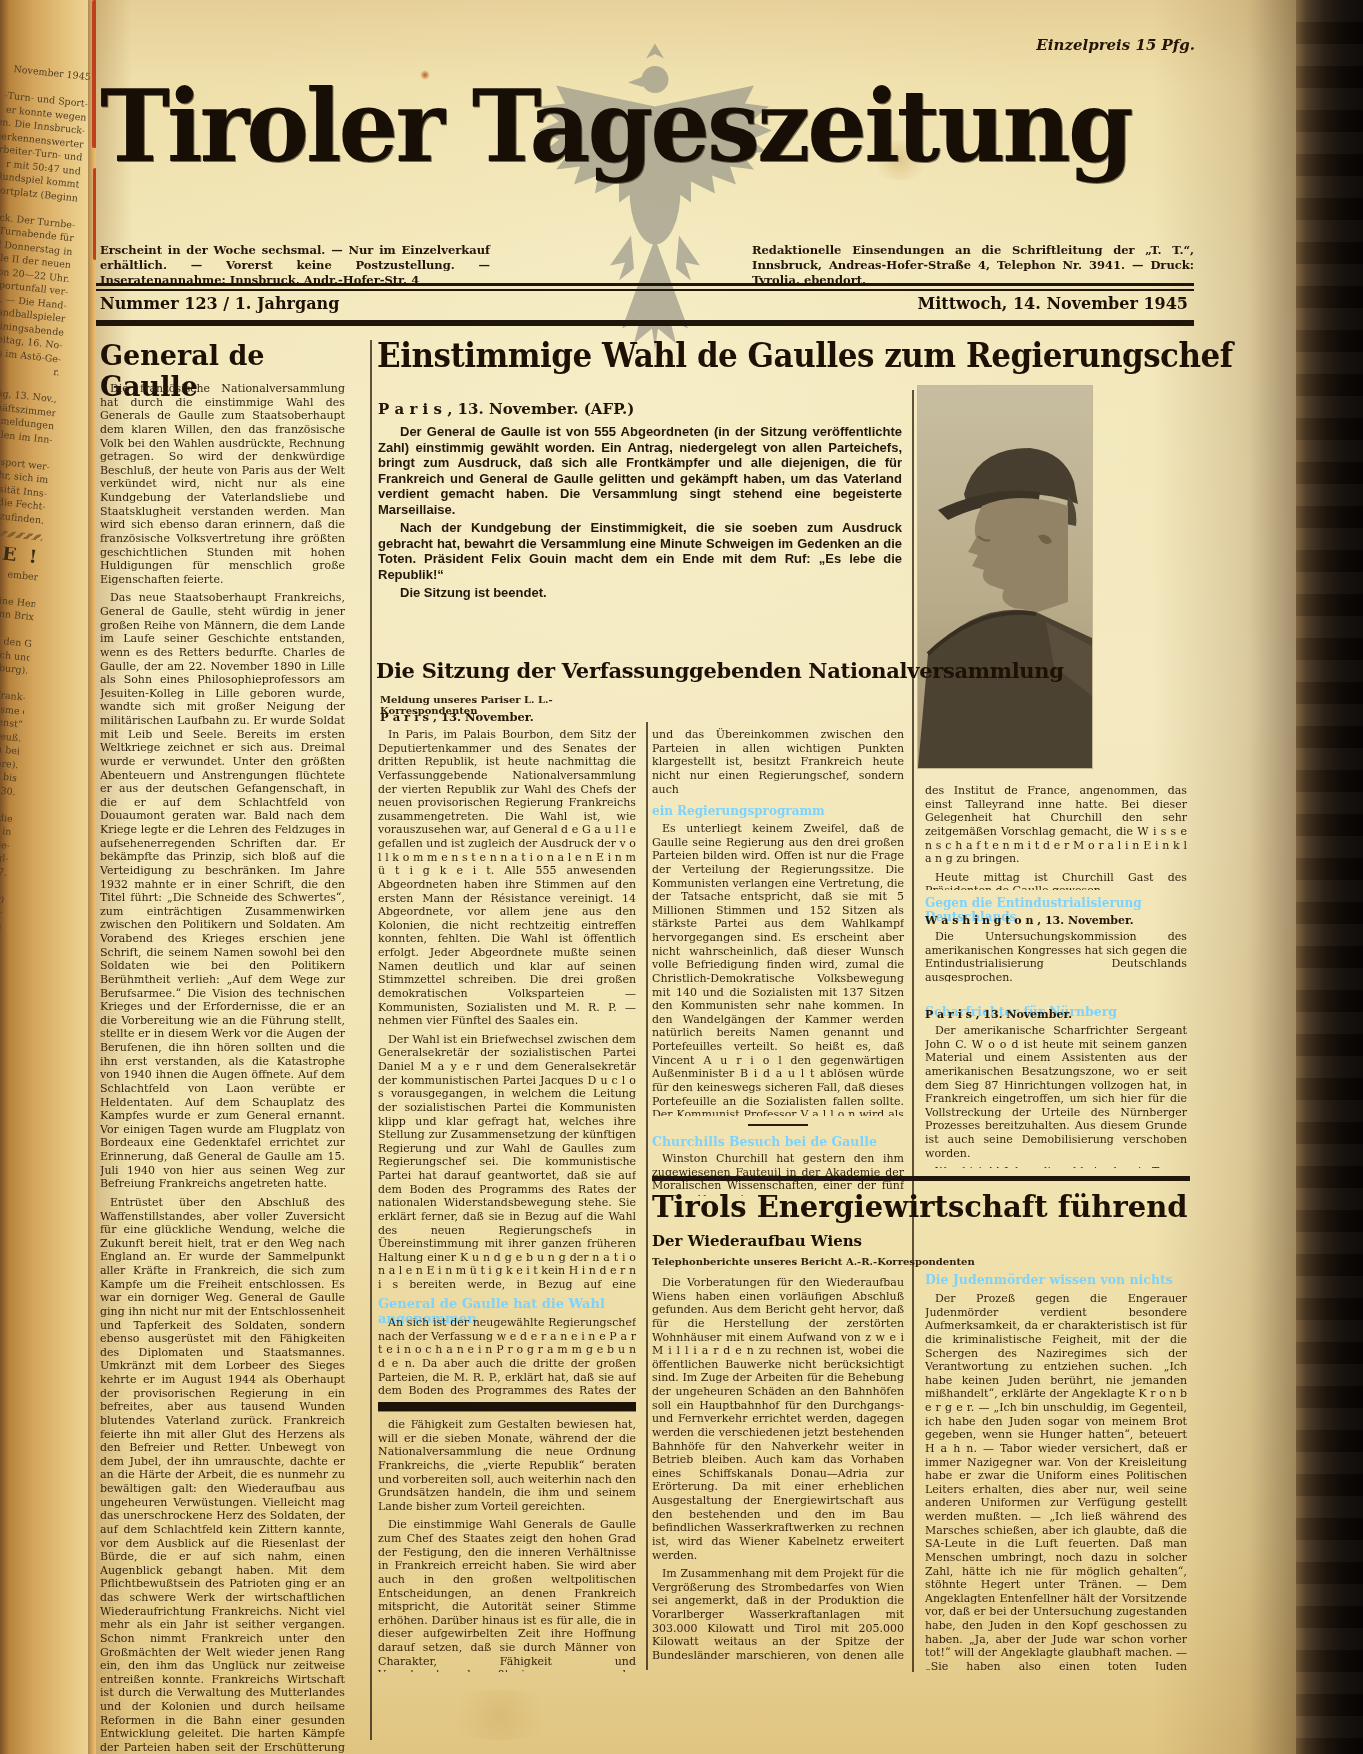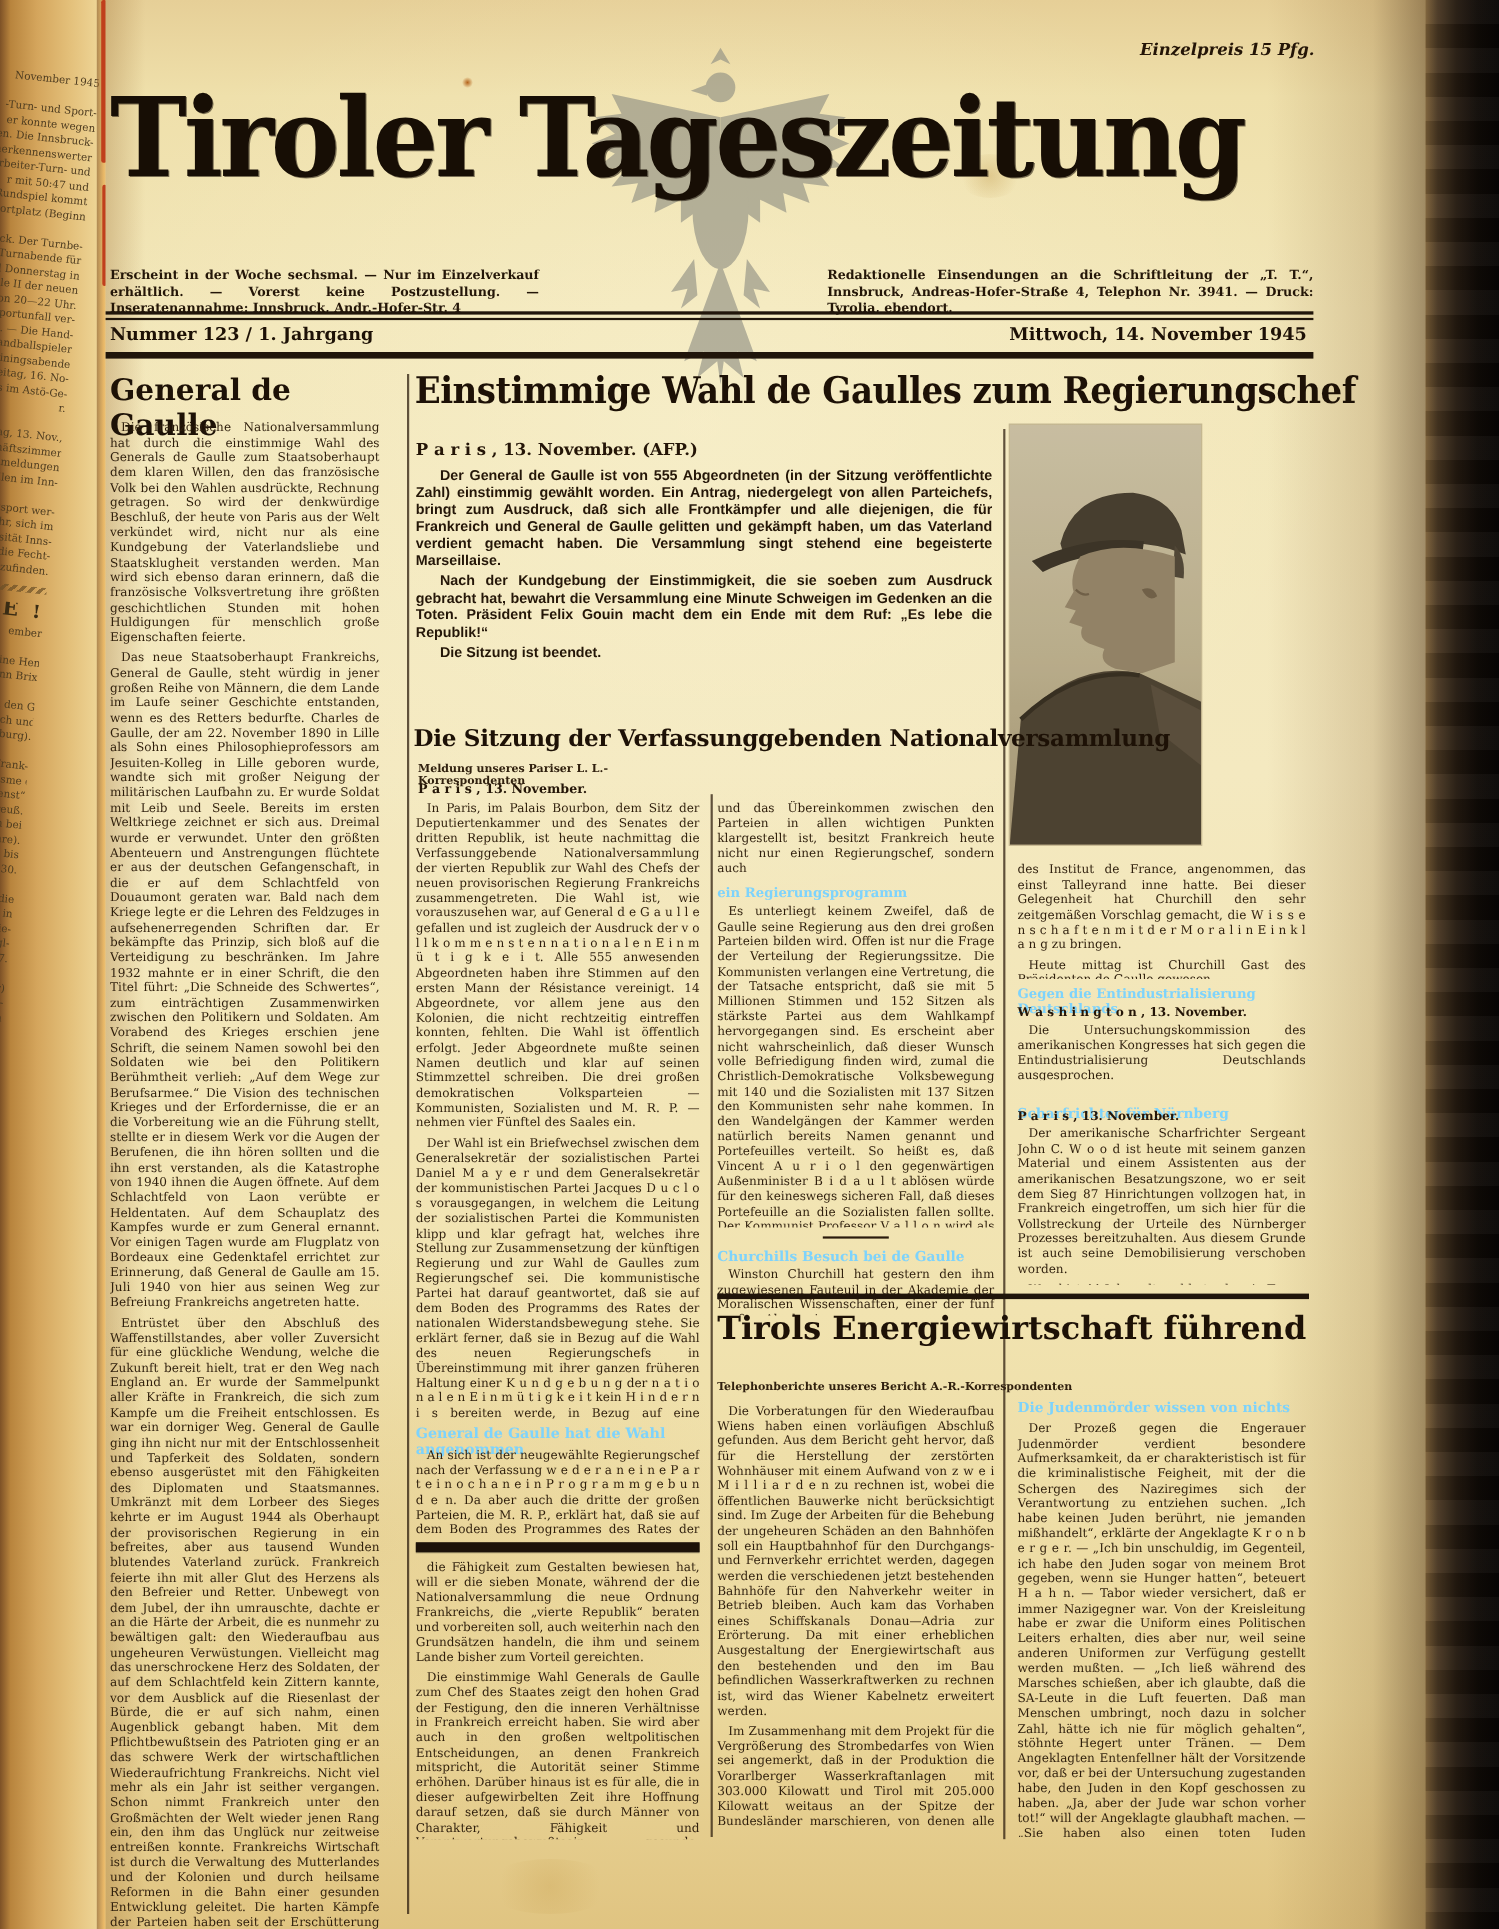--- a/index.html
+++ b/index.html
@@ -276,20 +276,21 @@
   <div class="abs ctr subhead" style="left:925px;top:988px;width:262px;font-size:12.5px;margin-top:16px;">Scharfrichter für Nürnberg</div>
   <div class="abs ctr dateline" style="left:925px;top:1008px;width:262px;font-size:11px;">P a r i s ,  13. November.</div>
   <div class="abs body-col" style="left:925px;top:1024px;width:262px;height:144px;">
 
   <p>Der amerikanische Scharfrichter Sergeant John C. W o o d ist heute mit seinem ganzen Material und einem Assistenten aus der amerikanischen Besatzungszone, wo er seit dem Sieg 87 Hinrichtungen vollzogen hat, in Frankreich eingetroffen, um sich hier für die Vollstreckung der Urteile des Nürnberger Prozesses bereitzuhalten. Aus diesem Grunde ist auch seine Demobilisierung verschoben worden.</p>
       <p>Wood ist 44 Jahre alt und hat schon in Texas, Maryland und Kalifornien 212 Hinrichtungen vollzogen, bevor er mobilisiert wurde.</p>
     </div>
 
   <div class="rule-h abs" style="left:652px;top:1176px;width:538px;height:5px;"></div>
   <div class="abs fr ctr" style="left:652px;top:1190px;width:538px;font-size:29px;">Tirols Energiewirtschaft führend</div>
+  <div class="abs fr ctr" style="left:652px;top:1232px;width:538px;font-size:15px;">Der Wiederaufbau Wiens</div>
   <div class="abs ctr" style="left:652px;top:1256px;width:538px;font-size:10px;font-weight:bold;color:#30200e;">Telephonberichte unseres Bericht A.-R.-Korrespondenten</div>
   <div class="abs body-col" style="left:652px;top:1276px;width:252px;height:386px;">
 
   <p>Die Vorberatungen für den Wiederaufbau Wiens haben einen vorläufigen Abschluß gefunden. Aus dem Bericht geht hervor, daß für die Herstellung der zerstörten Wohnhäuser mit einem Aufwand von z w e i  M i l l i a r d e n  zu rechnen ist, wobei die öffentlichen Bauwerke nicht berücksichtigt sind. Im Zuge der Arbeiten für die Behebung der ungeheuren Schäden an den Bahnhöfen soll ein Hauptbahnhof für den Durchgangs- und Fernverkehr errichtet werden, dagegen werden die verschiedenen jetzt bestehenden Bahnhöfe für den Nahverkehr weiter in Betrieb bleiben. Auch kam das Vorhaben eines Schiffskanals Donau—Adria zur Erörterung. Da mit einer erheblichen Ausgestaltung der Energiewirtschaft aus den bestehenden und den im Bau befindlichen Wasserkraftwerken zu rechnen ist, wird das Wiener Kabelnetz erweitert werden.</p>
       <p>Im Zusammenhang mit dem Projekt für die Vergrößerung des Strombedarfes von Wien sei angemerkt, daß in der Produktion die Vorarlberger Wasserkraftanlagen mit 303.000 Kilowatt und Tirol mit 205.000 Kilowatt weitaus an der Spitze der Bundesländer marschieren, von denen alle übrigen zusammen nur 400.000 Kilowatt erzeugen. Wenn hier noch die zum Ausbau bestimmten Ötztaler Kraftwerke mit einer Erzeugung von rund einer Million Kilowatt in Betrieb kommen, würde die Position Tirols in der österreichischen Energiewirtschaft beherr-</p>
     </div>
   <div class="abs ctr subhead" style="left:925px;top:1272px;width:262px;font-size:12.5px;">Die Judenmörder wissen von nichts</div>
   <div class="abs body-col" style="left:925px;top:1292px;width:262px;height:378px;">
 
   <p>Der Prozeß gegen die Engerauer Judenmörder verdient besondere Aufmerksamkeit, da er charakteristisch ist für die kriminalistische Feigheit, mit der die Schergen des Naziregimes sich der Verantwortung zu entziehen suchen. „Ich habe keinen Juden berührt, nie jemanden mißhandelt“, erklärte der Angeklagte K r o n b e r g e r. — „Ich bin unschuldig, im Gegenteil, ich habe den Juden sogar von meinem Brot gegeben, wenn sie Hunger hatten“, beteuert H a h n. — Tabor wieder versichert, daß er immer Nazigegner war. Von der Kreisleitung habe er zwar die Uniform eines Politischen Leiters erhalten, dies aber nur, weil seine anderen Uniformen zur Verfügung gestellt werden mußten. — „Ich ließ während des Marsches schießen, aber ich glaubte, daß die SA-Leute in die Luft feuerten. Daß man Menschen umbringt, noch dazu in solcher Zahl, hätte ich nie für möglich gehalten“, stöhnte Hegert unter Tränen. — Dem Angeklagten Entenfellner hält der Vorsitzende vor, daß er bei der Untersuchung zugestanden habe, den Juden in den Kopf geschossen zu haben. „Ja, aber der Jude war schon vorher tot!“ will der Angeklagte glaubhaft machen. — „Sie haben also einen toten Juden erschossen“, stellte der Vorsitzende fest.</p>

